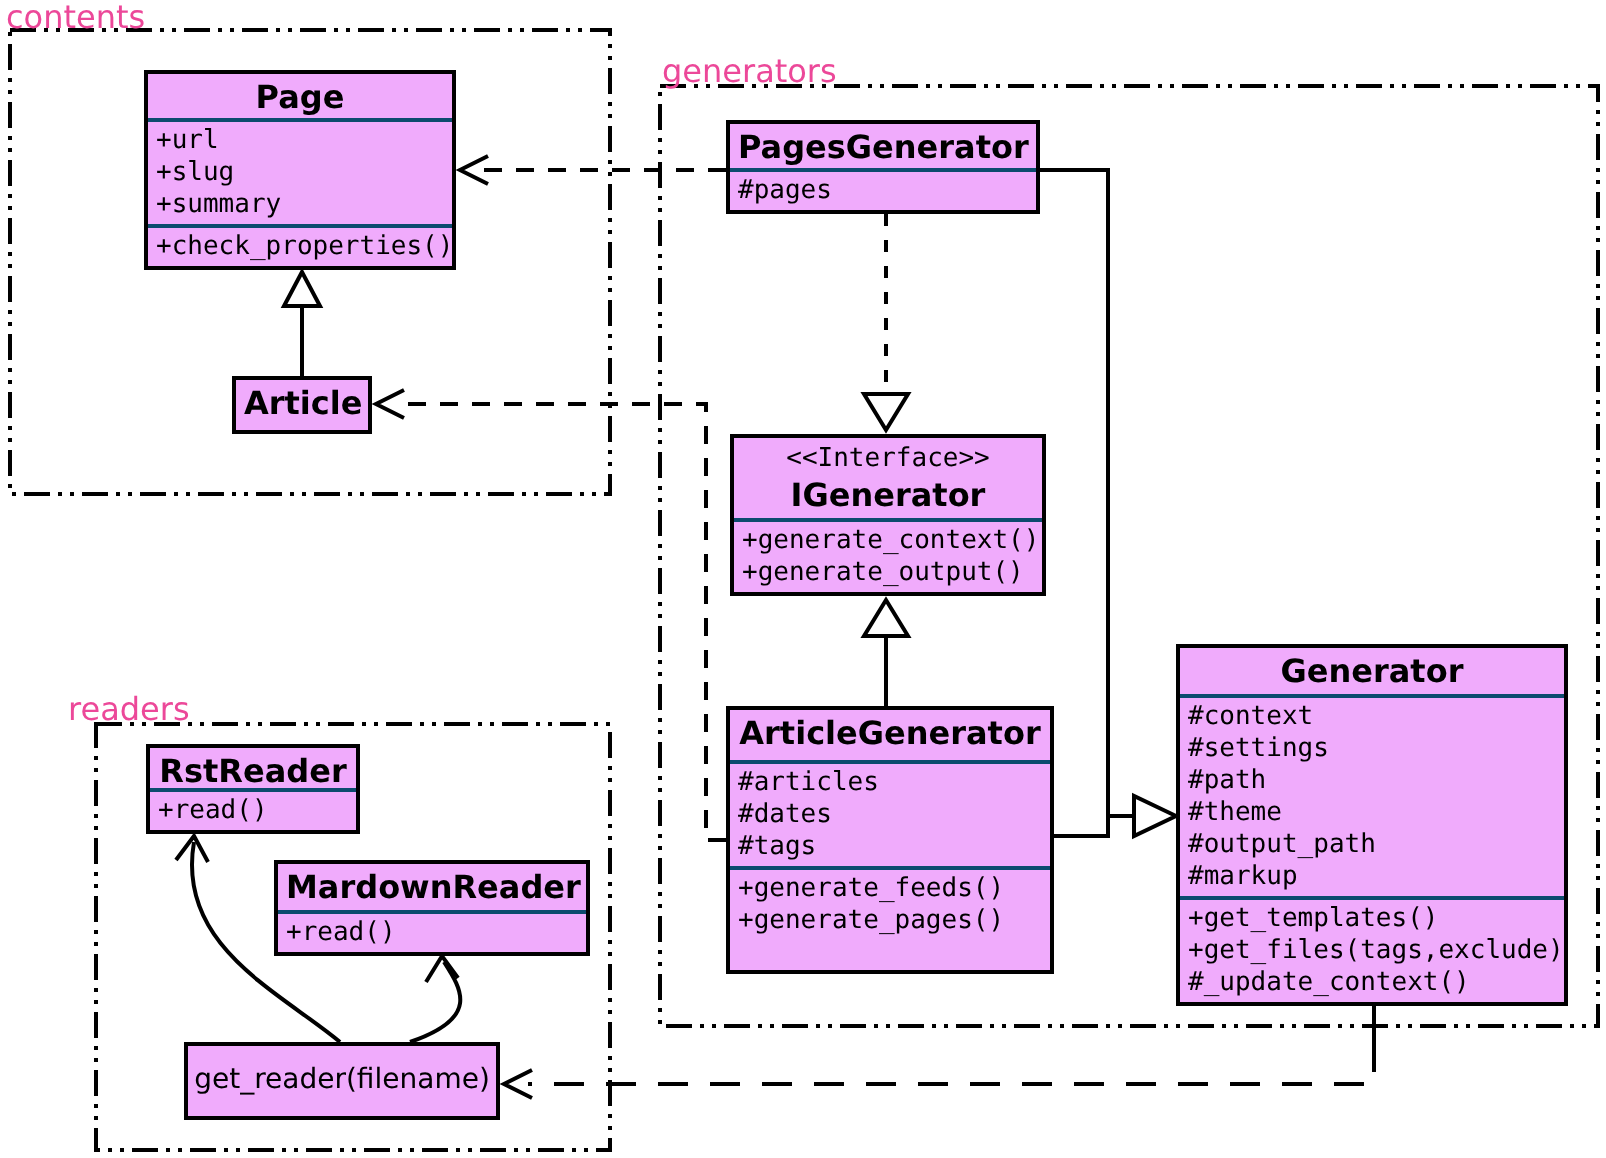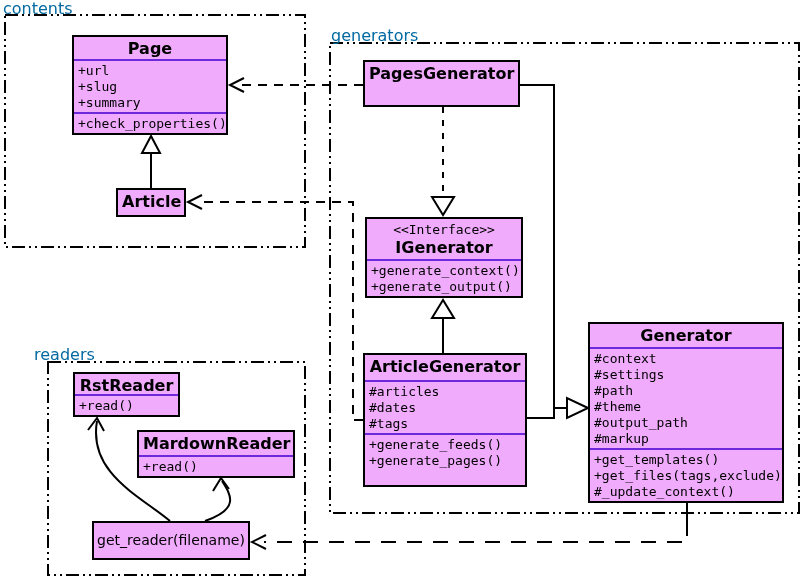--- a/index.html
+++ b/index.html
@@ -1,27 +1,27 @@
 <!DOCTYPE html>
 <html><head>
 <meta charset="utf-8">
 <style>
   html,body{margin:0;padding:0;background:#ffffff;}
   #stage{position:relative;width:803px;height:579px;background:#ffffff;overflow:hidden;
          font-family:"DejaVu Sans",sans-serif;color:#000;}
   #wires{position:absolute;left:0;top:0;width:803px;height:579px;}
-  .pkg-label{position:absolute;font:16px "DejaVu Sans",sans-serif;color:#0369a1;white-space:nowrap;}
+  .pkg-label{position:absolute;font:16px "DejaVu Sans",sans-serif;color:#ec4899;white-space:nowrap;}
   .cls{position:absolute;box-sizing:border-box;background:#f0abfc;border:2px solid #000;
        display:flex;flex-direction:column;}
   .cls-title{font:bold 16px "DejaVu Sans",sans-serif;text-align:center;
              line-height:24px;height:25px;padding:0 4px;white-space:nowrap;overflow:hidden;}
   .cls-title.two-line{height:41px;line-height:normal;padding-top:3px;}
   .stereo{font:13px "DejaVu Sans Mono",monospace;line-height:16px;}
   .title-text{line-height:20px;}
-  .sec{border-top:2px solid #6d28d9;padding:2px 2px 1px 4px;flex:0 0 auto;}
+  .sec{border-top:2px solid #0c4a6e;padding:2px 2px 1px 4px;flex:0 0 auto;}
   .sec.fill{flex:1 1 auto;}
   .mline{font:13px "DejaVu Sans Mono",monospace;height:16px;line-height:16px;
          white-space:pre;overflow:hidden;}
   .fn-box{justify-content:center;}
   .fn-label{font:14px "DejaVu Sans",sans-serif;text-align:center;line-height:35px;white-space:nowrap;}
 </style>
 </head>
 <body>
 
 <div id="stage">
@@ -95,20 +95,23 @@
       <div class="mline">+check_properties()</div>
     </div>
   </div>
 
   <div class="cls" style="left:116px;top:188px;width:70px;height:29px;">
     <div class="cls-title">Article</div>
   </div>
 
   <div class="cls" style="left:363px;top:60px;width:157px;height:47px;">
     <div class="cls-title">PagesGenerator</div>
+    <div class="sec fill">
+      <div class="mline">#pages</div>
+    </div>
   </div>
 
   <div class="cls" style="left:365px;top:217px;width:158px;height:81px;">
     <div class="cls-title two-line">
       <div class="stereo">&lt;&lt;Interface&gt;&gt;</div>
       <div class="title-text">IGenerator</div>
     </div>
     <div class="sec fill">
       <div class="mline">+generate_context()</div>
       <div class="mline">+generate_output()</div>

